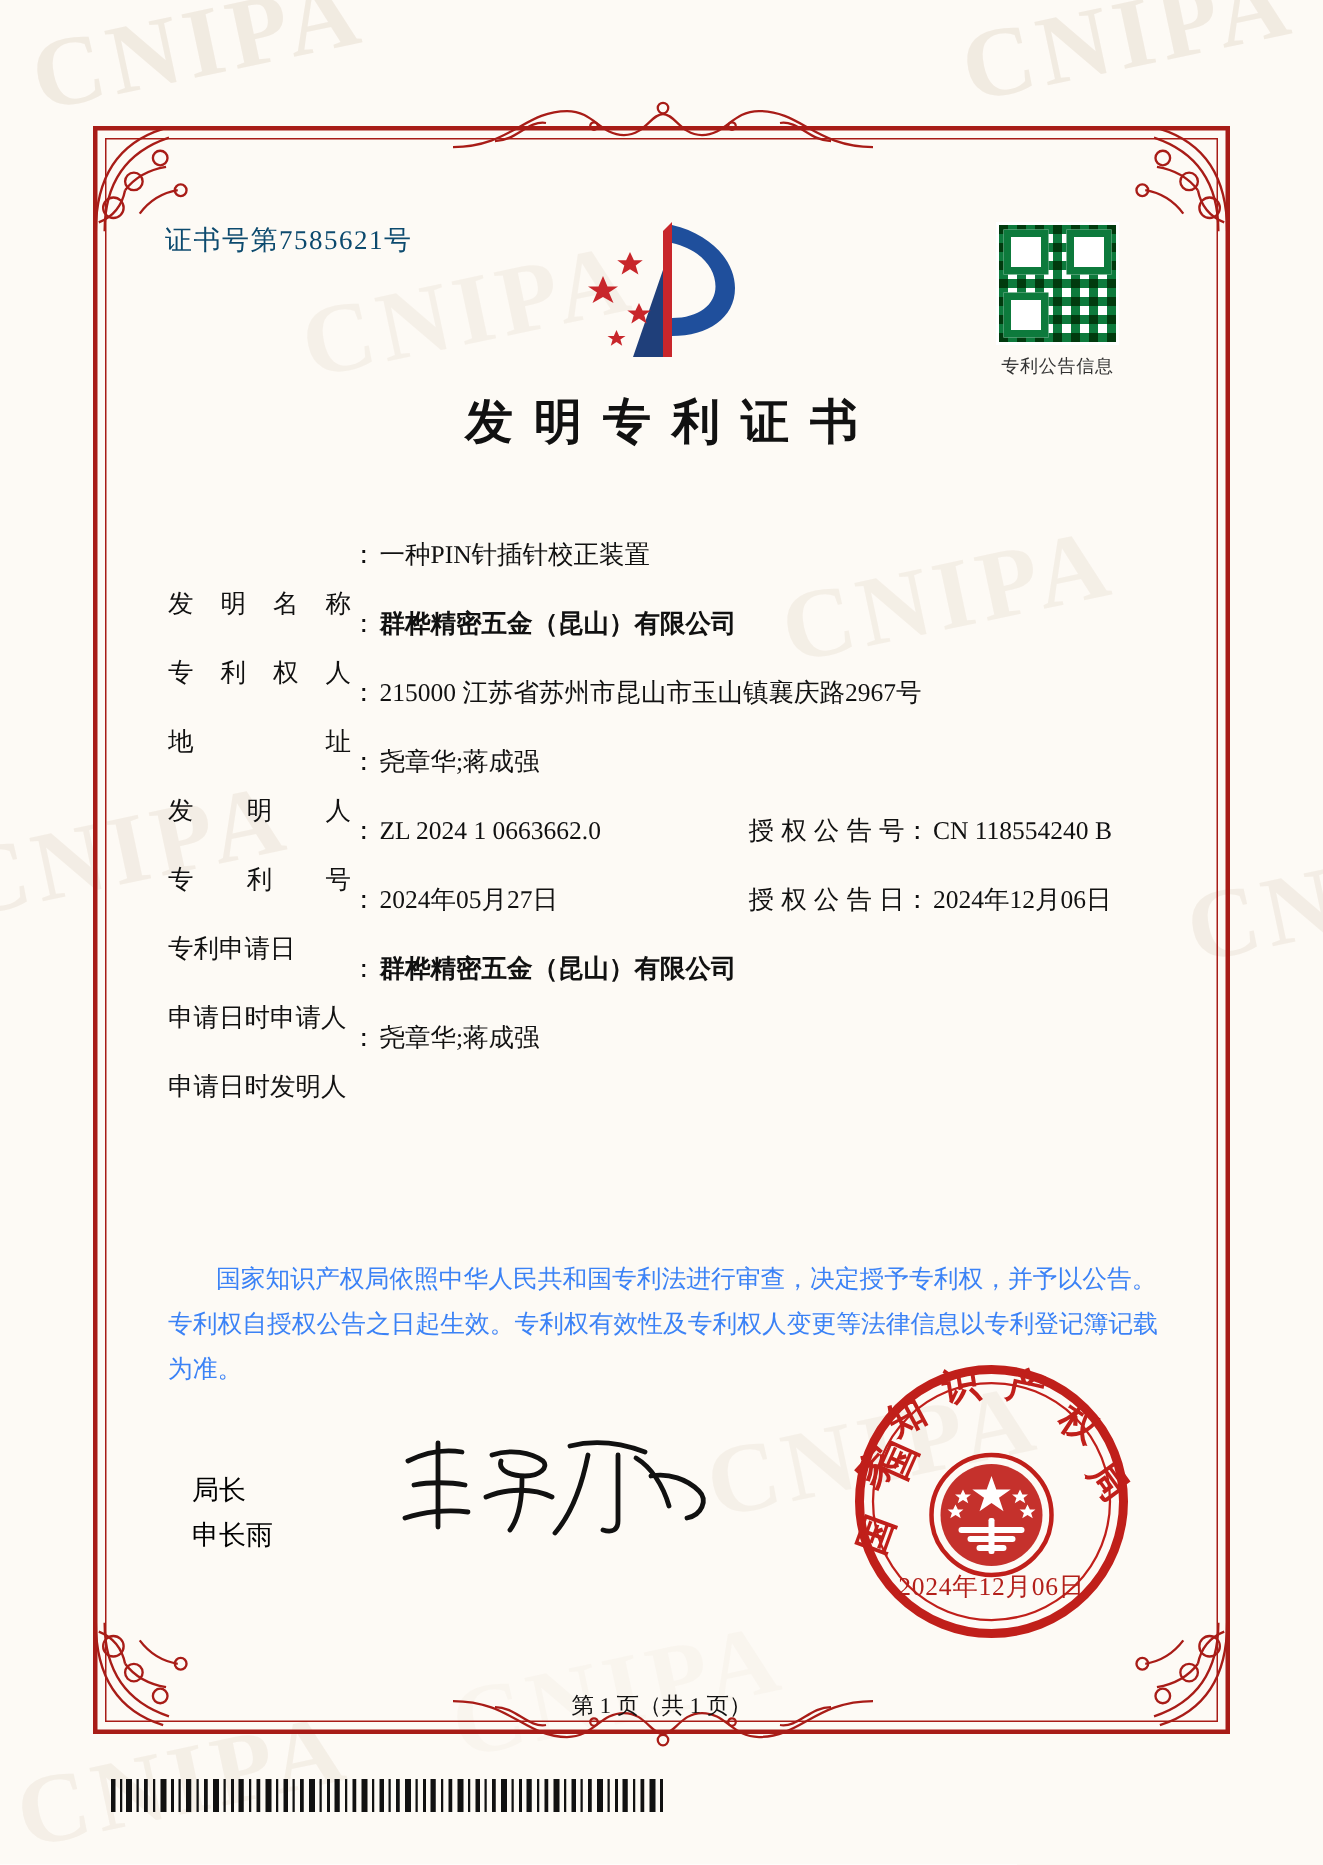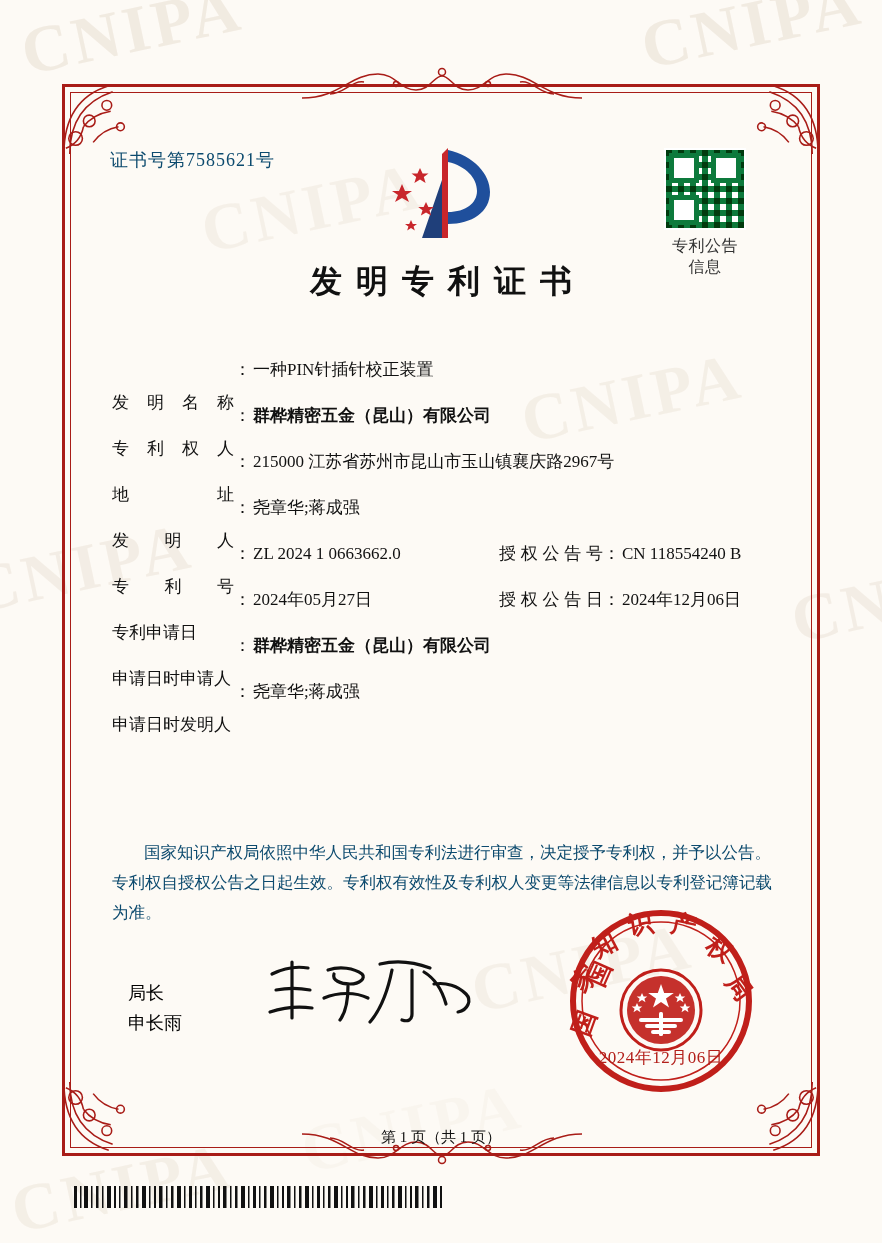--- a/index.html
+++ b/index.html
@@ -124,21 +124,21 @@
   }
   .qr::before { left:3px; top:3px; }
   .qr::after  { right:3px; top:3px; }
   .qr .qr-bl {
     position:absolute; left:3px; bottom:3px;
     width:20px; height:20px;
     border:5px solid #0d7a3c; background:#fff;
   }
   .qr-caption {
     margin-top: 6px;
-    font-size: 16px;
+    font-size: 12px;
     color: #333;
     letter-spacing: .5px;
   }
 
   
   .doc-title {
     position: absolute;
     left: 0; top: 260px;
     width: 882px;
     text-align: center;
@@ -189,21 +189,21 @@
     text-align-last: justify;
   }
 
   
   .para {
     position: absolute;
     left: 112px; top: 838px;
     width: 660px;
     font-size: 16.5px;
     line-height: 30px;
-    color: #0c4a6e;
+    color: #3b82f6;
   }
   .para p { margin: 0; }
   .para .indent { text-indent: 32px; }
 
   
   .sig-label {
     position: absolute;
     left: 128px; top: 978px;
     font-size: 18px;
     line-height: 30px;

